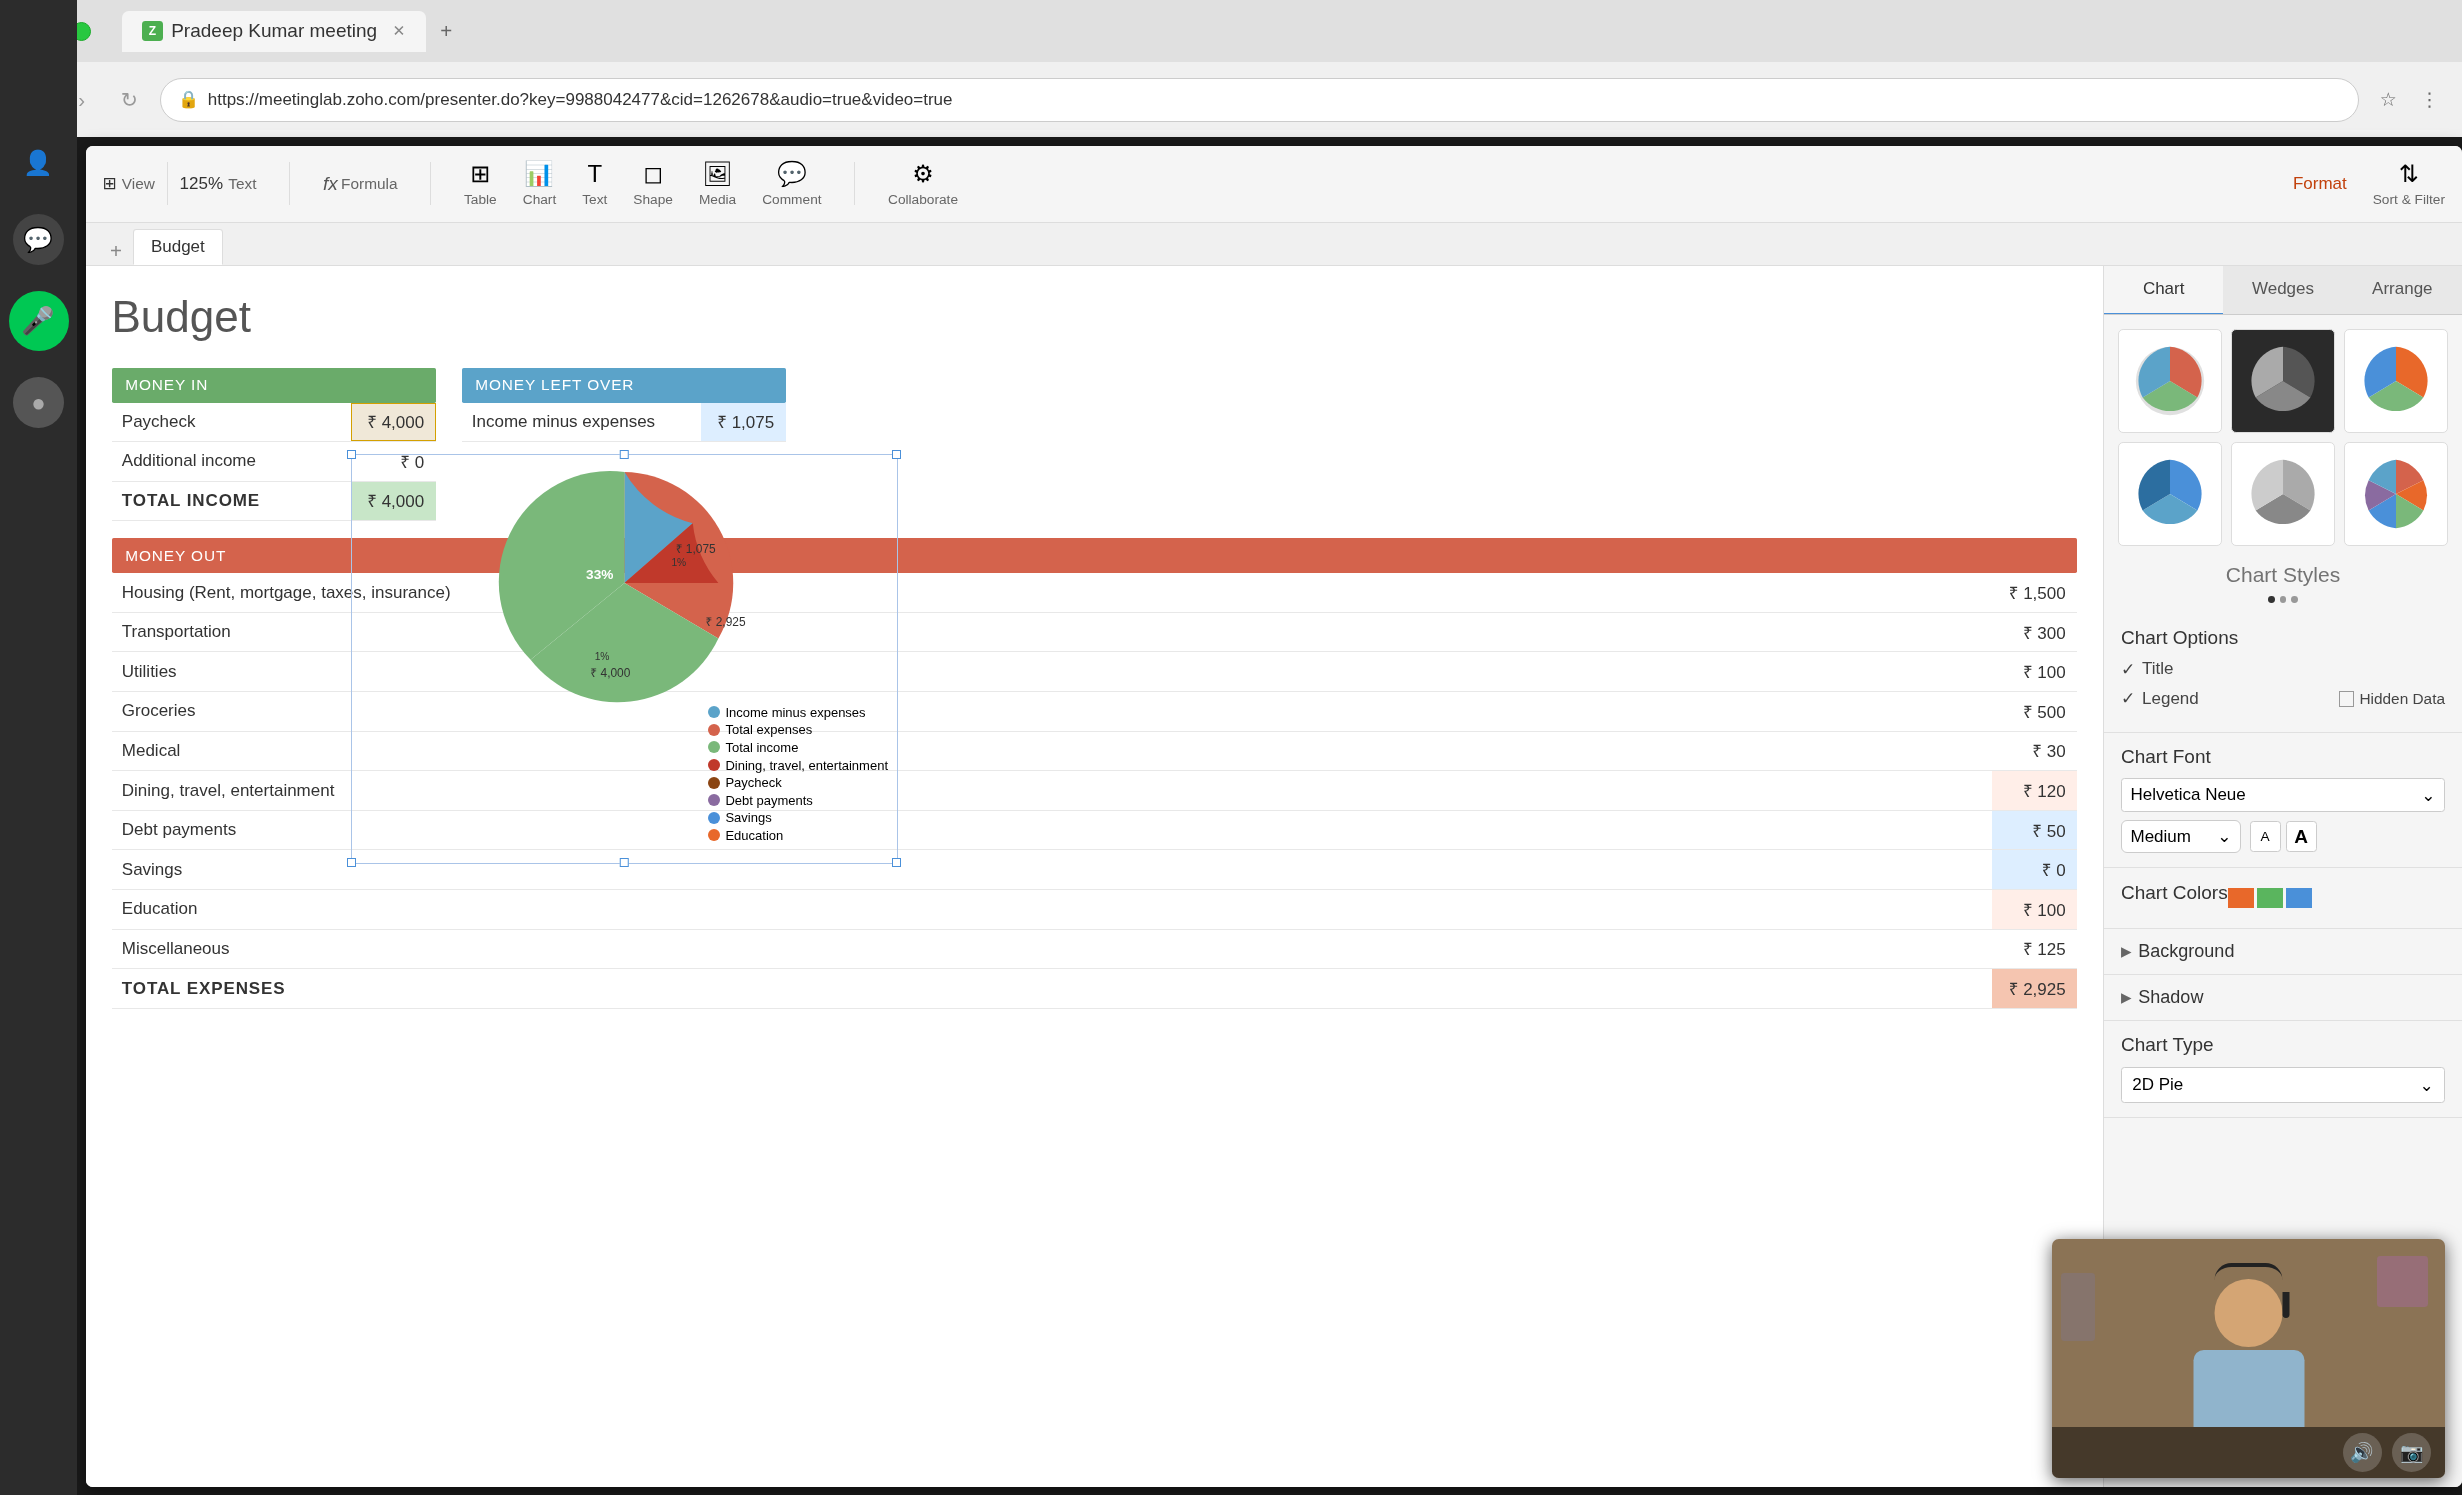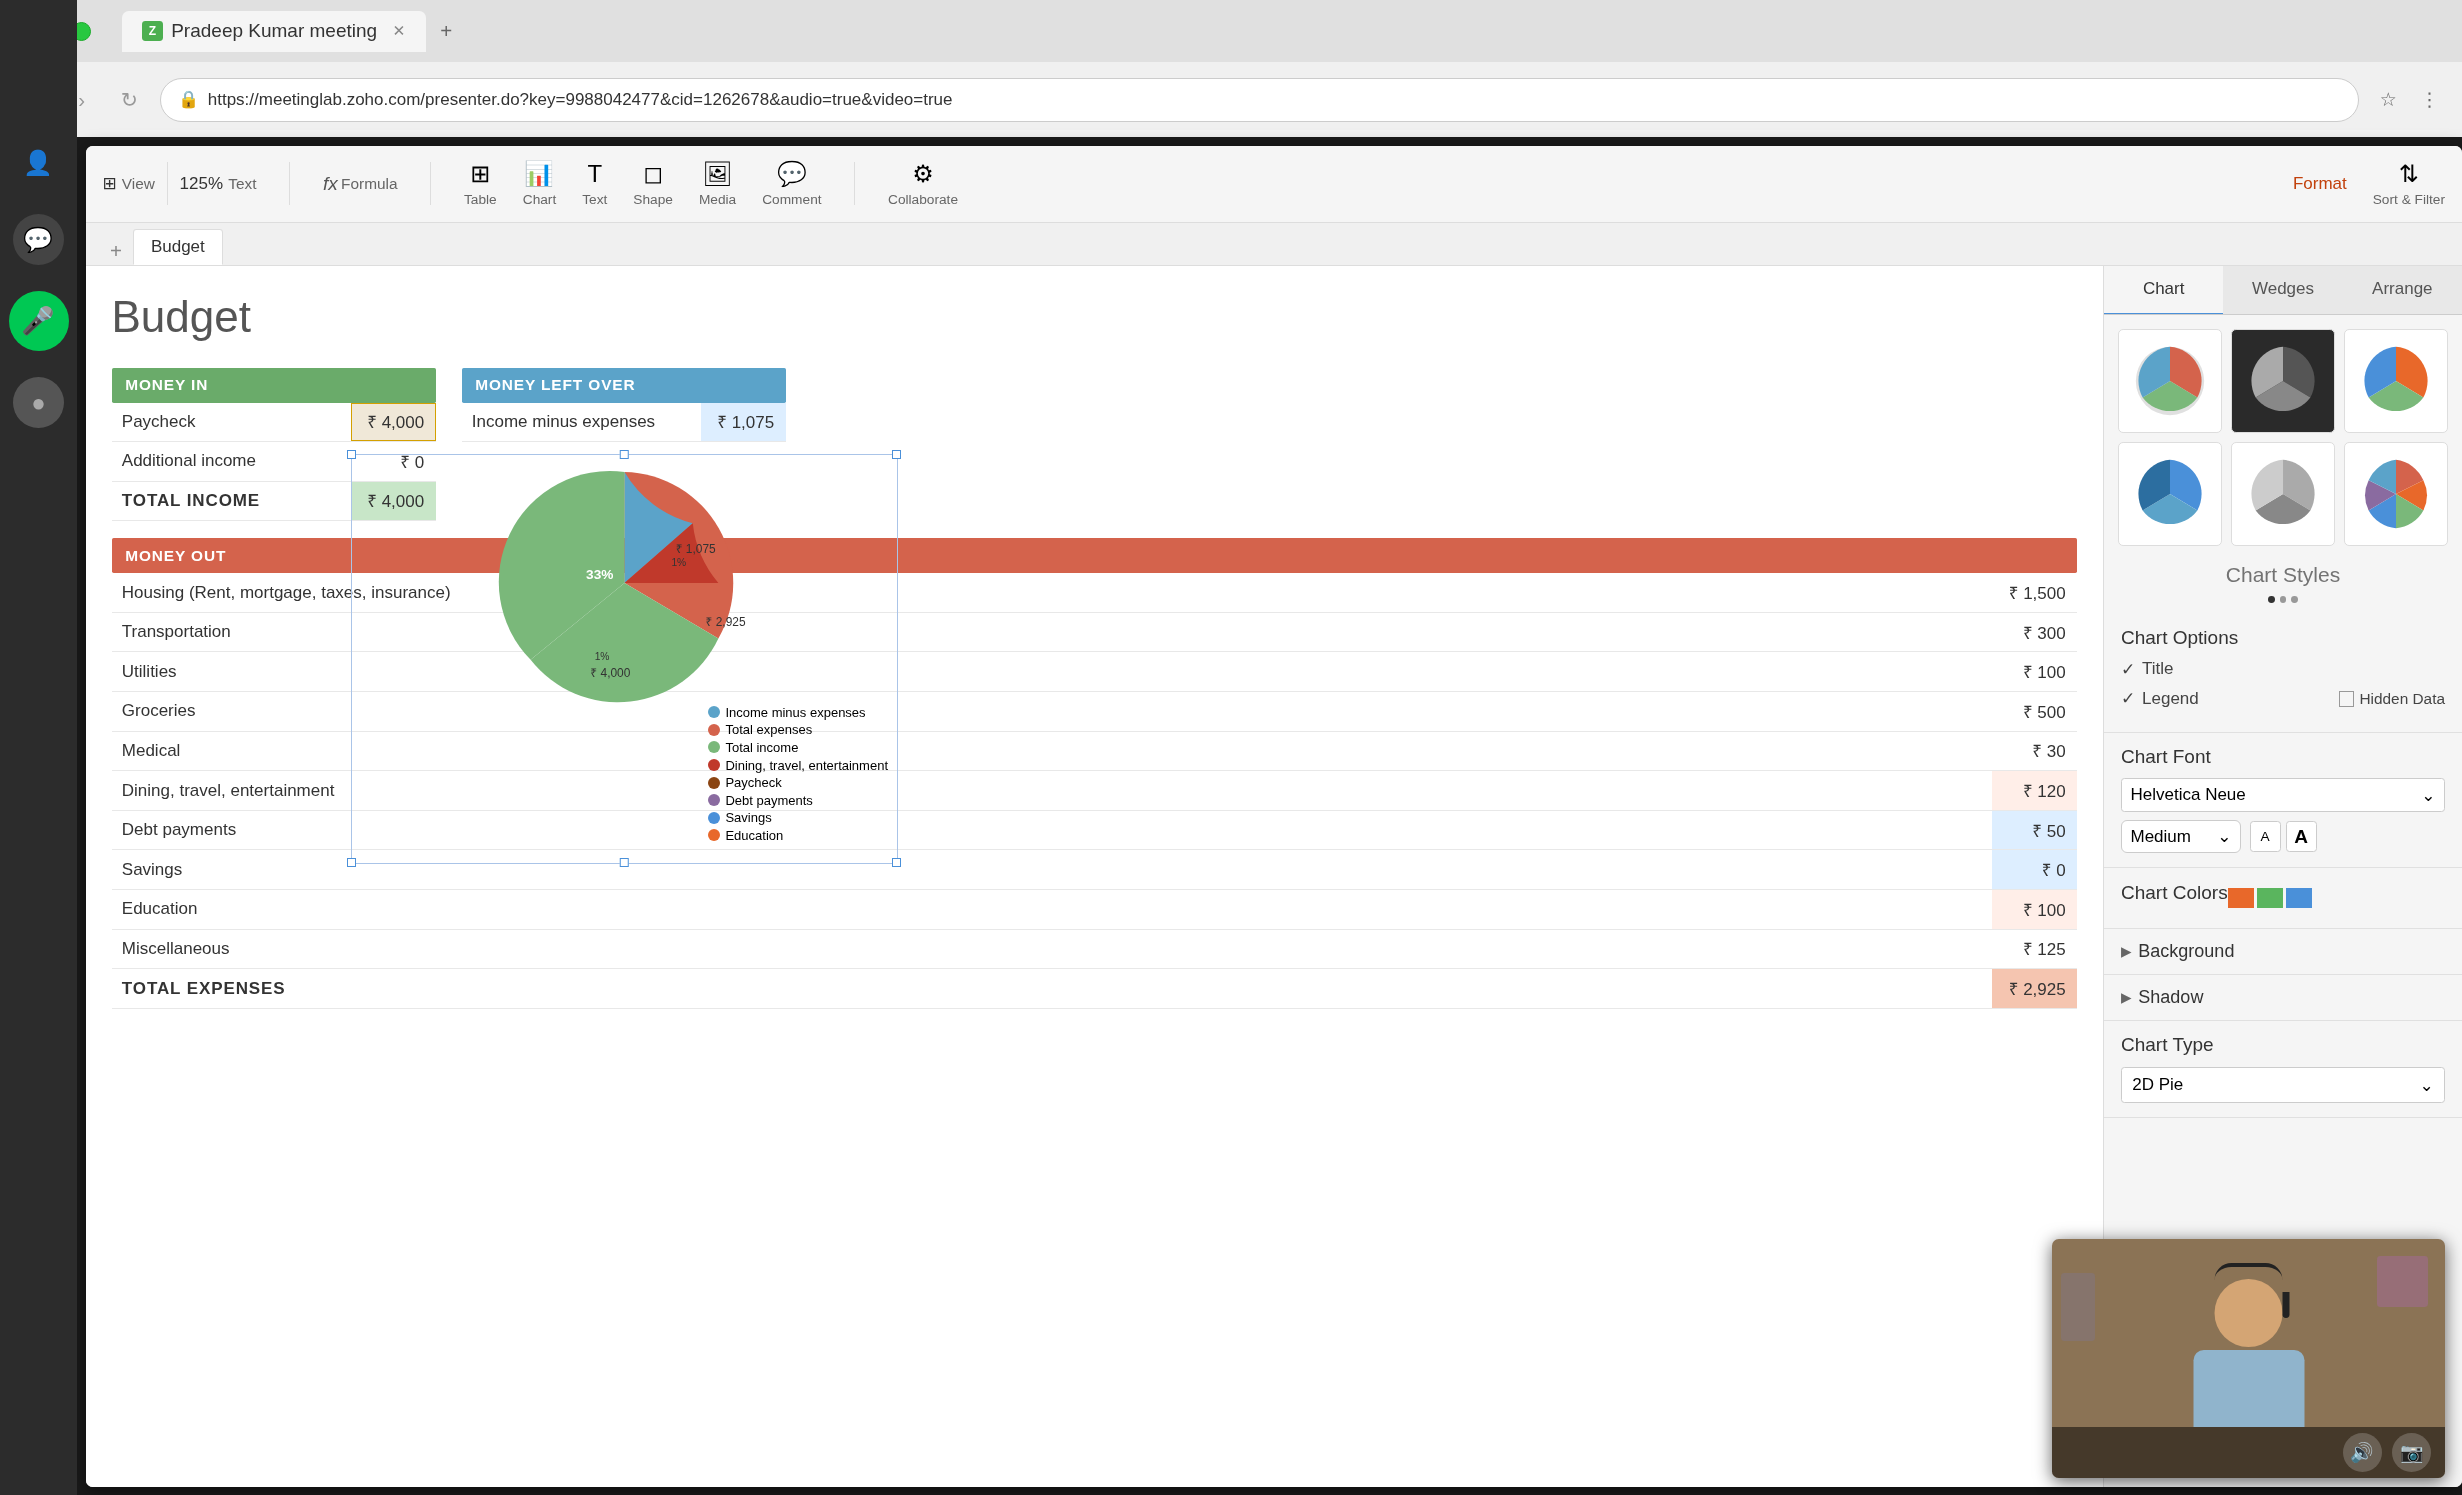--- a/index.html
+++ b/index.html
@@ -248,21 +248,21 @@
       margin-bottom: 17px;
     }
 
     .budget-table {
       font-size: 17px;
     }
 
     .table-header {
       padding: 8.5px 13.7px;
       font-size: 15.4px;
-      font-weight: 700;
+      font-weight: 400;
       letter-spacing: 0.9px;
       color: white;
       border-radius: 1.7px;
     }
     .money-in-header { background: #6aab6a; }
     .money-left-header { background: #5ba3c9; }
     .money-out-header { background: #d4634c; }
 
     .table-row {
       display: flex;

